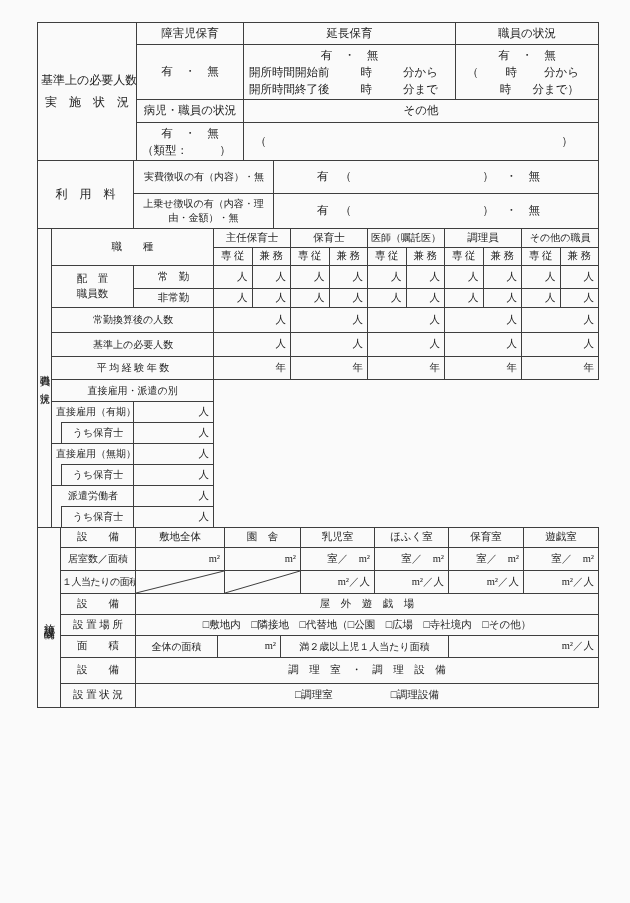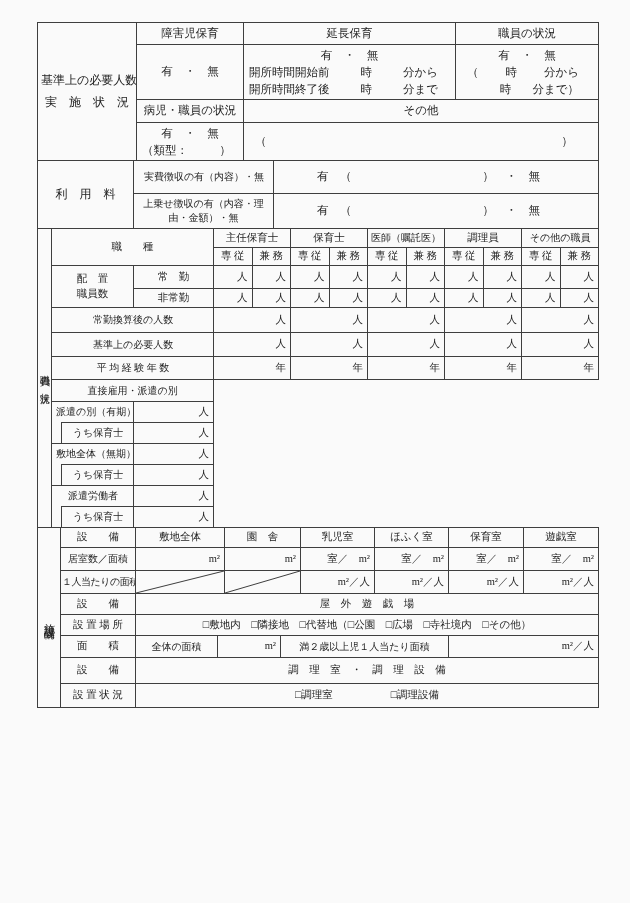--- a/index.html
+++ b/index.html
@@ -228,30 +228,30 @@
       <td class="r" colspan="2">年</td>
       <td class="r" colspan="2">年</td>
       <td class="r" colspan="2">年</td>
       <td class="r" colspan="2">年</td>
     </tr>
     <tr style="height:22px">
       <td class="c f10" colspan="3">直接雇用・派遣の別</td>
       <td class="open-cell" colspan="10" rowspan="7"></td>
     </tr>
     <tr style="height:21px">
-      <td class="l f10" colspan="2">派遣の別（有期）</td>
+      <td class="l f10" colspan="2">直接雇用（有期）</td>
       <td class="r">人</td>
     </tr>
     <tr style="height:21px">
       <td class="sp"></td>
       <td class="l f10">うち保育士</td>
       <td class="r">人</td>
     </tr>
     <tr style="height:21px">
-      <td class="l f10" colspan="2">敷地全体（無期）</td>
+      <td class="l f10" colspan="2">直接雇用（無期）</td>
       <td class="r">人</td>
     </tr>
     <tr style="height:21px">
       <td class="sp"></td>
       <td class="l f10">うち保育士</td>
       <td class="r">人</td>
     </tr>
     <tr style="height:21px">
       <td class="l f10" colspan="2">派遣労働者</td>
       <td class="r">人</td>

